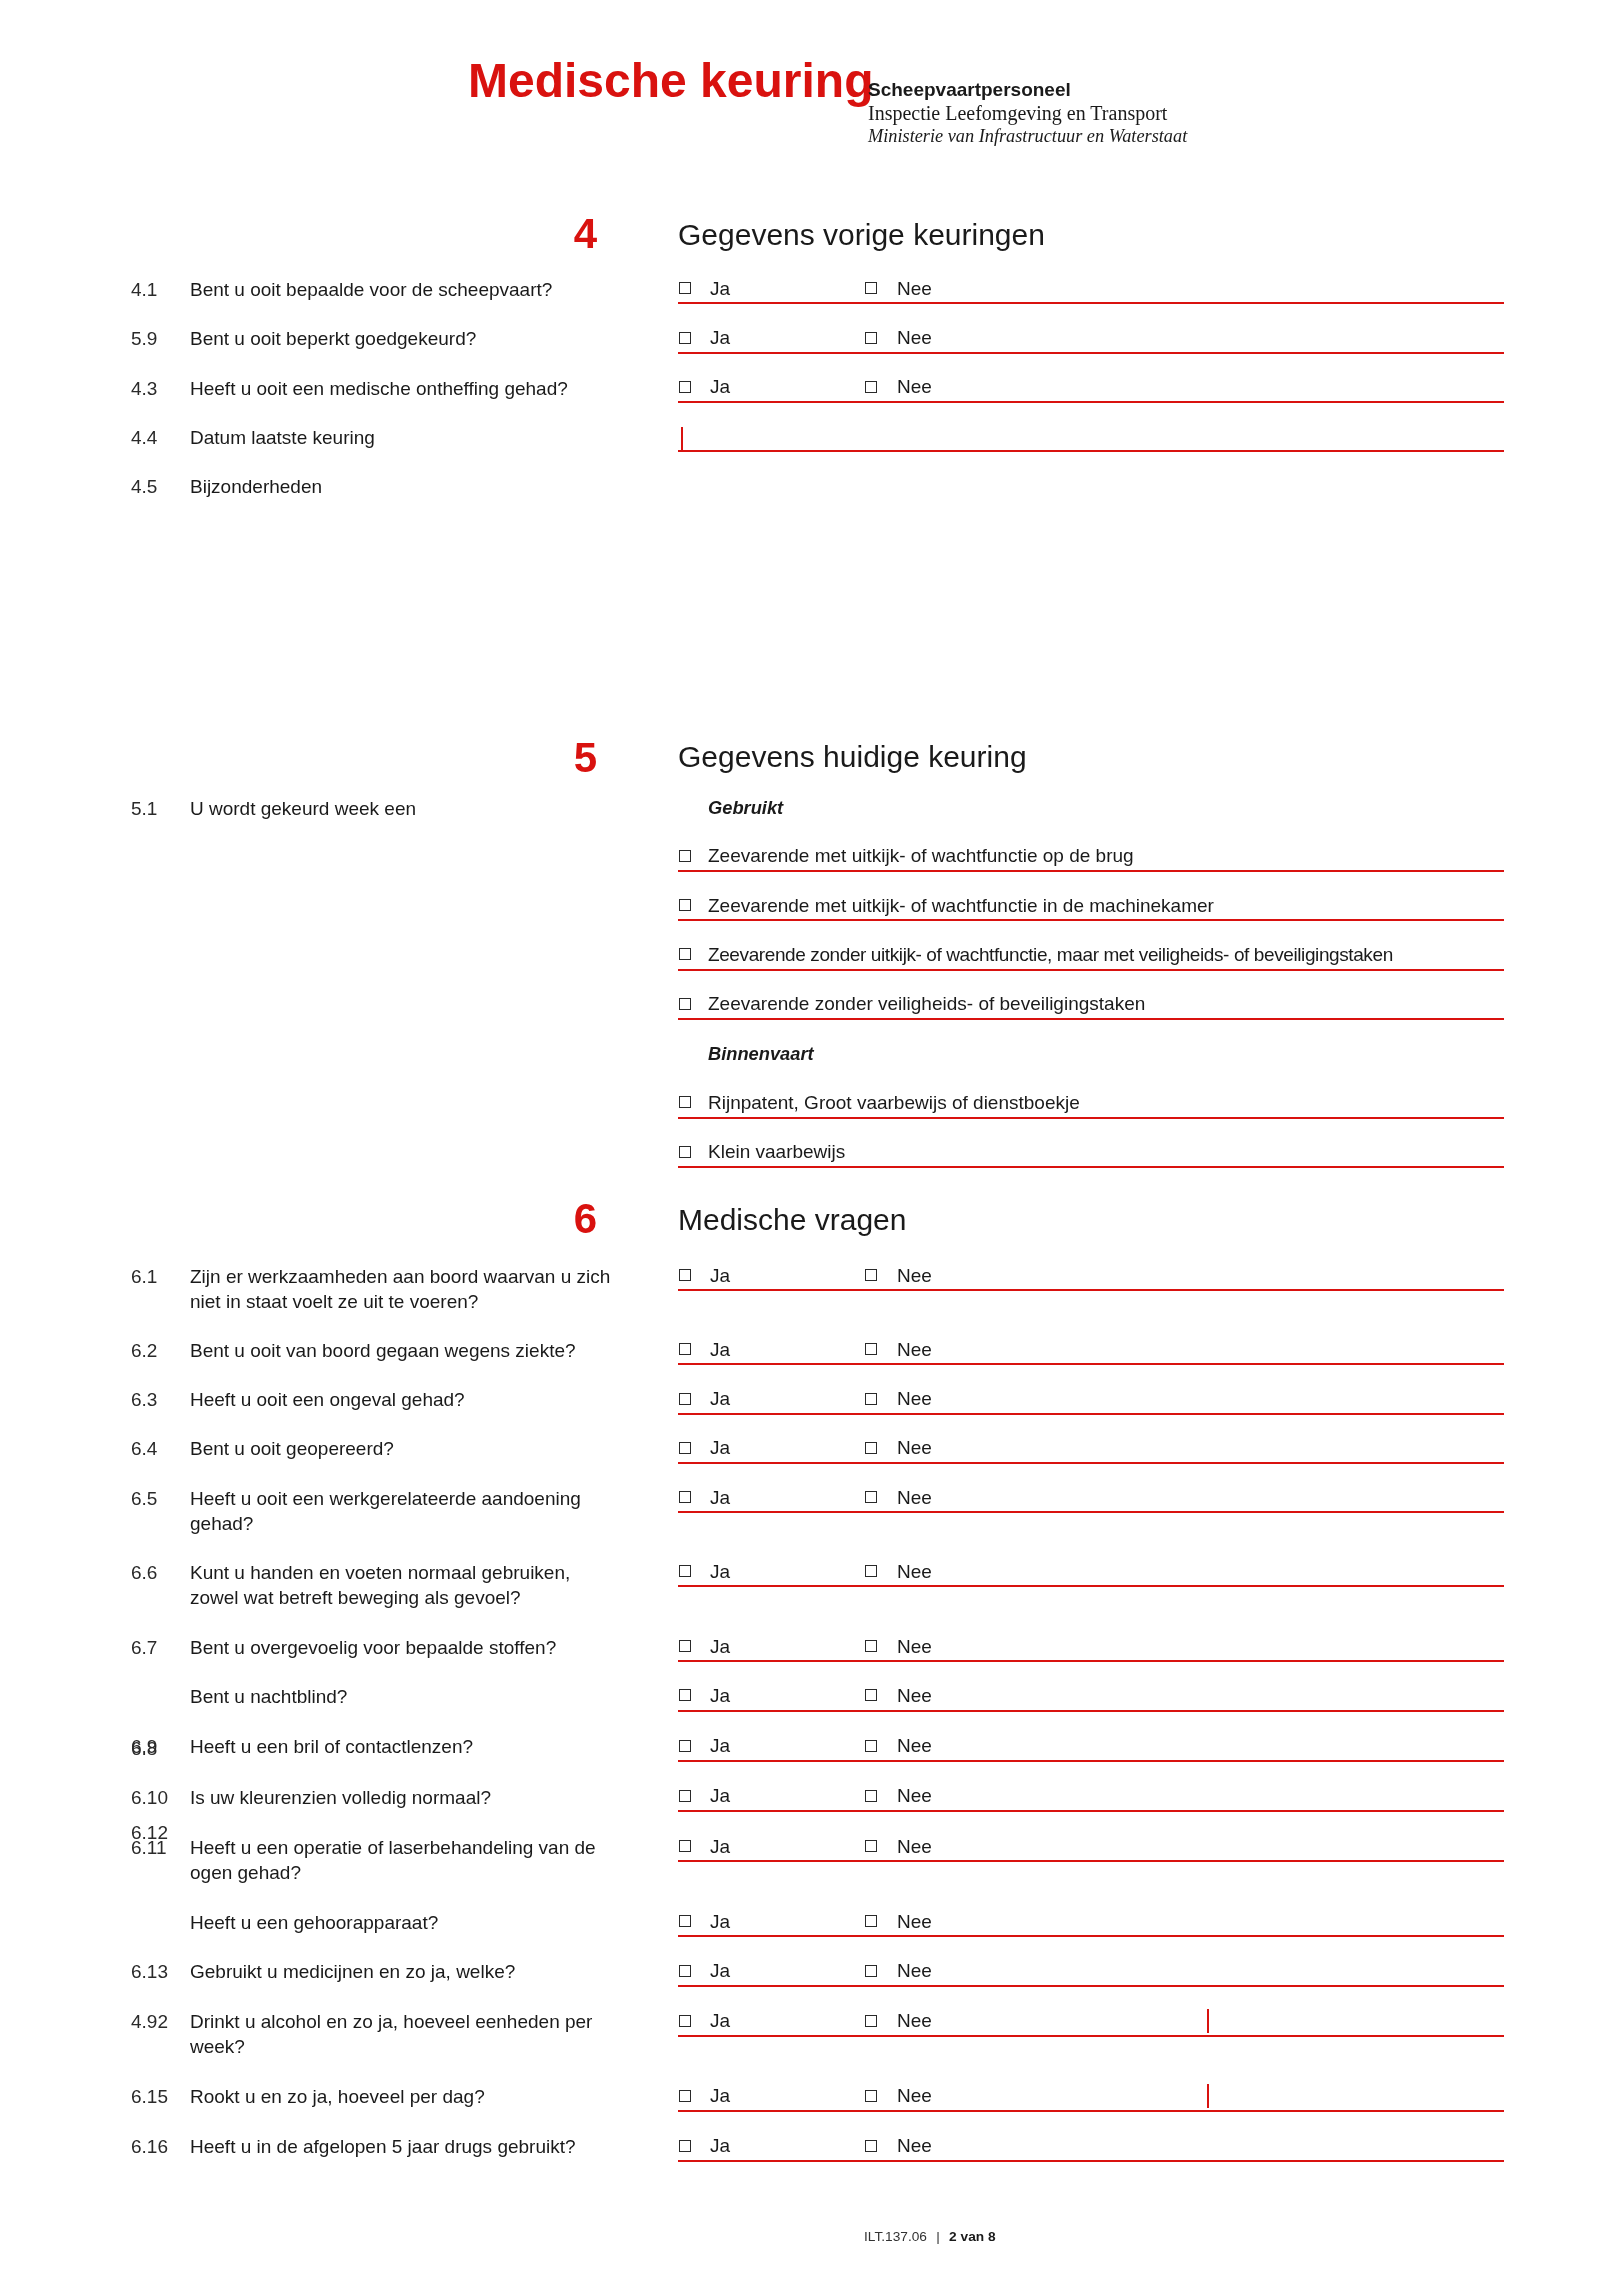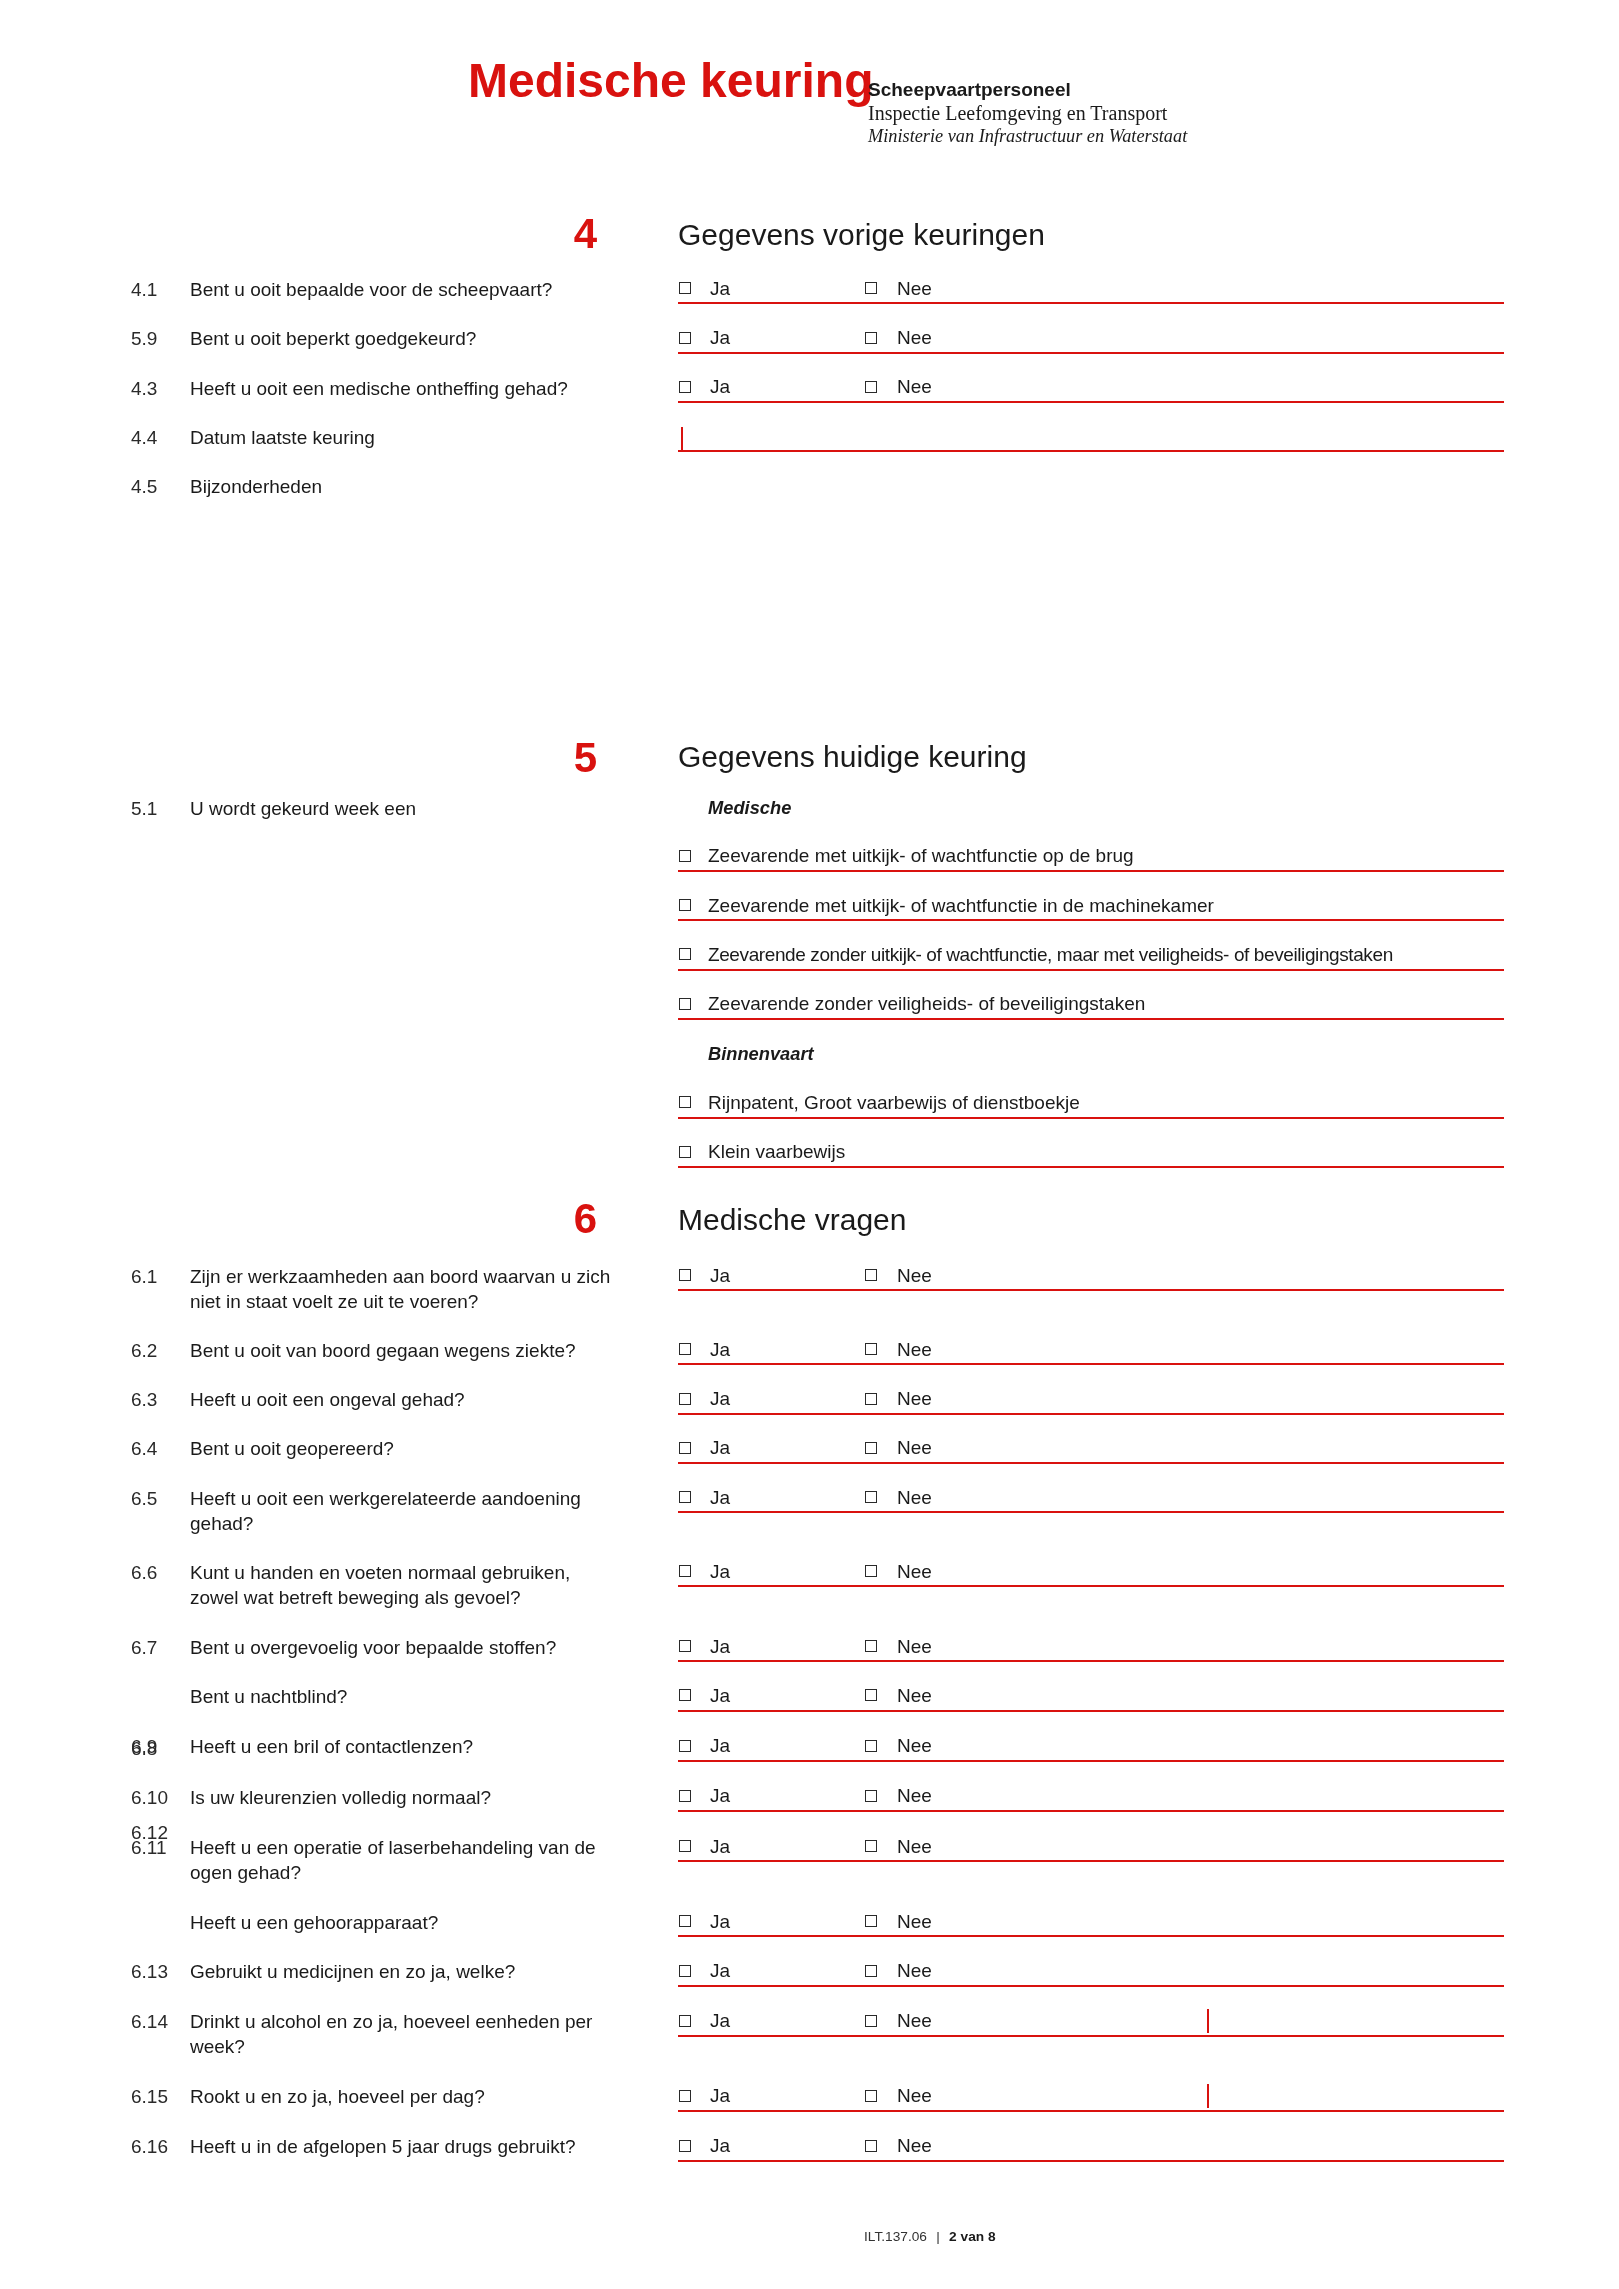--- a/index.html
+++ b/index.html
@@ -85,21 +85,21 @@
   </div>
 </div>
 
 <div>
   <div class="abs sec-num" style="top:735px">5</div>
   <div class="abs sec-title" style="top:738px">Gegevens huidige keuring</div>
 
   <div class="abs qnum" style="top:796px">5.1</div>
   <div class="abs qtext" style="top:796px">U wordt gekeurd week een</div>
 
-  <div class="abs subhead" style="top:797px">Medische</div>
+  <div class="abs subhead" style="top:797px">Gebruikt</div>
 
   <div>
     <div class="abs cb" style="left:679px;top:850px"></div>
     <div class="abs opt" style="left:708px;top:845px">Zeevarende met uitkijk- of wachtfunctie op de brug</div>
     <div class="abs rule" style="top:870px"></div>
   </div>
   <div>
     <div class="abs cb" style="left:679px;top:899px"></div>
     <div class="abs opt" style="left:708px;top:895px">Zeevarende met uitkijk- of wachtfunctie in de machinekamer</div>
     <div class="abs rule" style="top:919px"></div>
@@ -244,21 +244,21 @@
   <div>
     <div class="abs qnum" style="top:1959px">6.13</div>
     <div class="abs qtext" style="top:1959px">Gebruikt u medicijnen en zo ja, welke?</div>
     <div class="abs cb" style="left:679px;top:1965px"></div>
     <div class="abs opt" style="left:710px;top:1960px">Ja</div>
     <div class="abs cb" style="left:865px;top:1965px"></div>
     <div class="abs opt" style="left:897px;top:1960px">Nee</div>
     <div class="abs rule" style="top:1985px"></div>
   </div>
   <div>
-    <div class="abs qnum" style="top:2009px">6.14</div>
+    <div class="abs qnum" style="top:2009px">4.92</div>
     <div class="abs qtext" style="top:2009px">Drinkt u alcohol en zo ja, hoeveel eenheden per week?</div>
     <div class="abs cb" style="left:679px;top:2015px"></div>
     <div class="abs opt" style="left:710px;top:2010px">Ja</div>
     <div class="abs cb" style="left:865px;top:2015px"></div>
     <div class="abs opt" style="left:897px;top:2010px">Nee</div>
     <div class="abs" style="left:1208px;top:2007px;width:296px;height:27.4px"></div>
     <div class="abs tick" style="left:1207px;top:2009px"></div>
     <div class="abs rule" style="top:2035px"></div>
   </div>
   <div>

